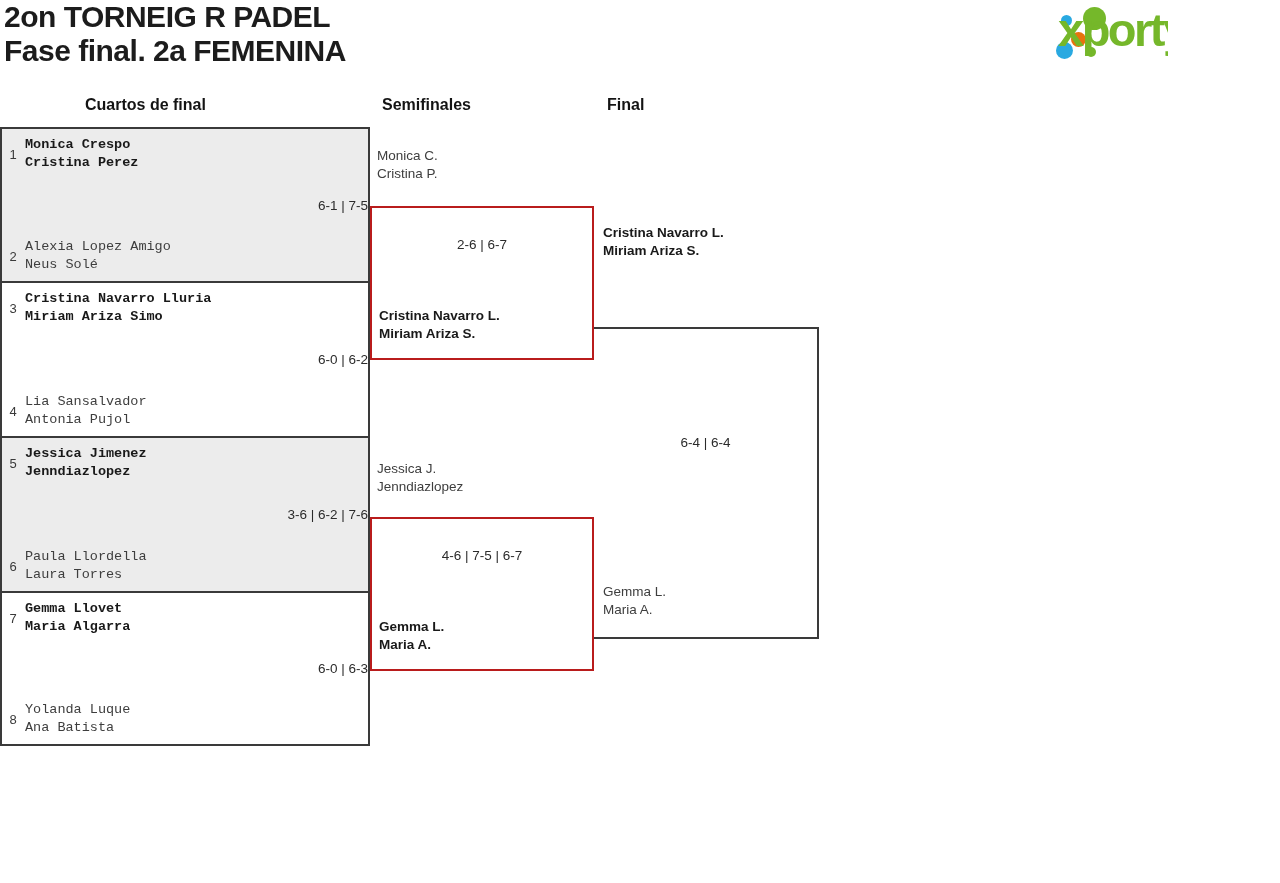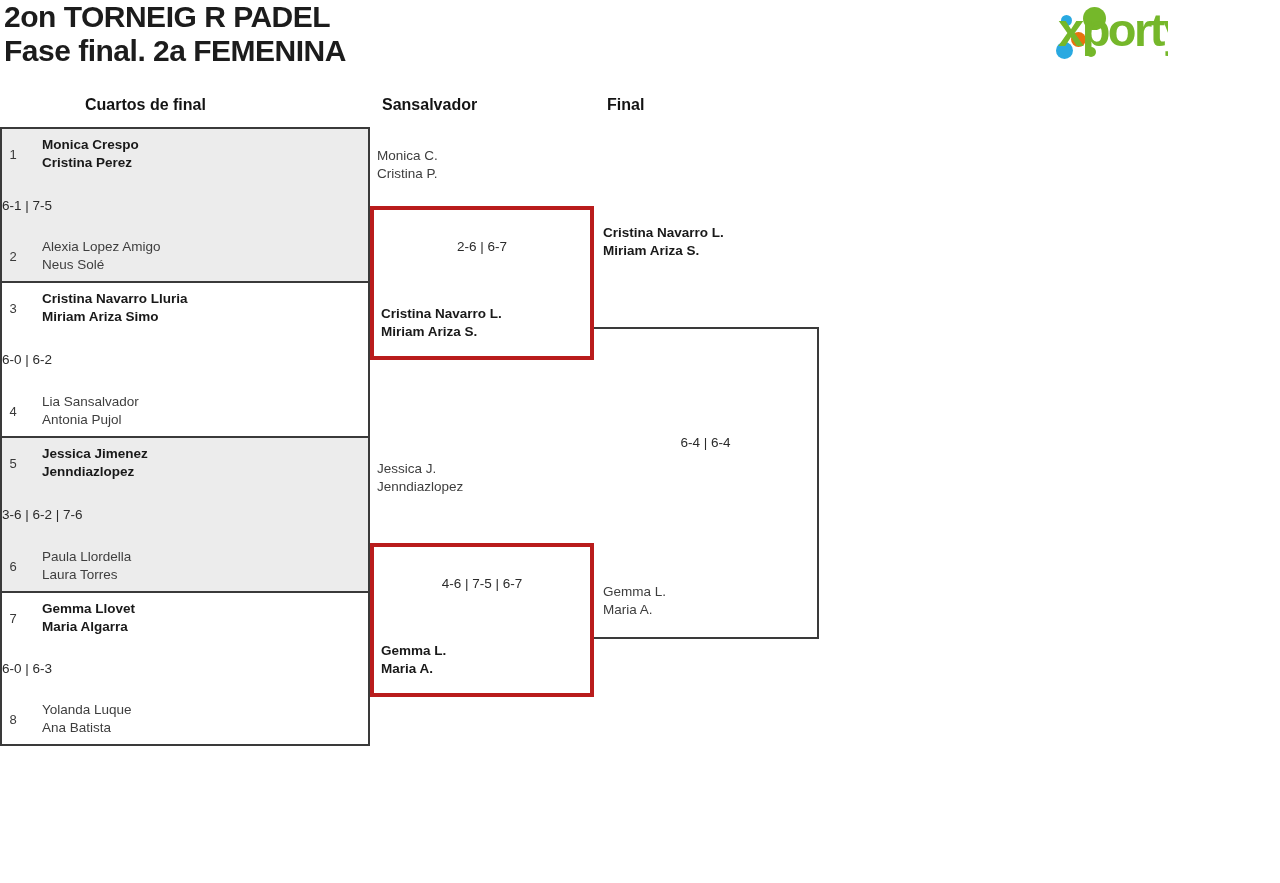--- a/index.html
+++ b/index.html
@@ -26,32 +26,32 @@
   .qf{position:absolute;left:0;width:370px;border:2px solid #3a3a3a;box-sizing:border-box;
       display:flex;flex-direction:column;justify-content:space-between;padding:7px 0;background:#fff;}
   .qf.shaded{background:#ececec;}
   .qf.m1{top:127px;height:156px;}
   .qf.m2{top:281px;height:157px;}
   .qf.m3{top:436px;height:157px;}
   .qf.m4{top:591px;height:155px;}
 
   .team-row{display:flex;align-items:center;}
   .seed{width:22px;flex:0 0 22px;text-align:center;font-size:13px;color:#3a3a3a;}
-  .names{font-size:13.5px;line-height:18px;color:#3e3e3e;margin-left:18px;}
+  .names{font-size:13.5px;line-height:18px;color:#3e3e3e;margin-left:1px;font-family:Liberation Mono, monospace;}
   .names.winner{font-weight:bold;color:#191919;}
-  .score{text-align:left;font-size:13.5px;color:#2b2b2b;}
+  .score{text-align:right;font-size:13.5px;color:#2b2b2b;}
 
   
   .sf-label{position:absolute;left:377px;font-size:13.5px;line-height:18px;color:#3e3e3e;}
   .sf-label.s1{top:147px;}
   .sf-label.s2{top:460px;}
-  .sf-box{position:absolute;left:370px;width:224px;height:154px;border:4px solid #b91c1c;
+  .sf-box{position:absolute;left:370px;width:224px;height:154px;border:2px solid #b91c1c;
           box-sizing:border-box;}
   .sf-box.s1{top:206px;}
-  .sf-box.s2{top:543px;}
+  .sf-box.s2{top:517px;}
   .sf-score{position:absolute;left:0;right:0;top:29px;text-align:center;font-size:13.5px;color:#2b2b2b;}
   .sf-winner{position:absolute;left:7px;bottom:15px;font-size:13.5px;line-height:18px;
              font-weight:bold;color:#191919;}
 
   
   .final-top-label{position:absolute;left:603px;top:224px;font-size:13.5px;line-height:18px;
                    font-weight:bold;color:#191919;}
   .final-box{position:absolute;left:594px;top:283px;width:225px;height:312px;
              border:2px solid #3a3a3a;border-left:none;box-sizing:border-box;margin-top:44px;}
   .final-score{position:absolute;left:0;right:0;top:106px;text-align:center;font-size:13.5px;color:#2b2b2b;}
@@ -70,21 +70,21 @@
   <div>
     <span class="logo-dot" style="left:1061px;top:15px;width:11px;height:11px;background:#29a9e1;"></span>
     <span class="logo-dot" style="left:1083px;top:7px;width:23px;height:23px;background:#75b82a;"></span>
     <span class="logo-dot" style="left:1071px;top:32px;width:15px;height:15px;background:#e8730d;"></span>
     <span class="logo-dot" style="left:1056px;top:42px;width:17px;height:17px;background:#29a9e1;"></span>
     <span class="logo-dot" style="left:1086px;top:47px;width:10px;height:10px;background:#75b82a;"></span>
     <span class="logo-text">xporty</span>
   </div>
 
   <div class="col-header c1">Cuartos de final</div>
-  <div class="col-header c2">Sansalvador</div>
+  <div class="col-header c2">Semifinales</div>
   <div class="col-header c3">Final</div>
 
   <div class="qf m1 shaded">
     <div class="team-row">
       <span class="seed">1</span>
       <div class="names winner">
         <div>Monica Crespo</div>
         <div>Cristina Perez</div>
       </div>
     </div>

